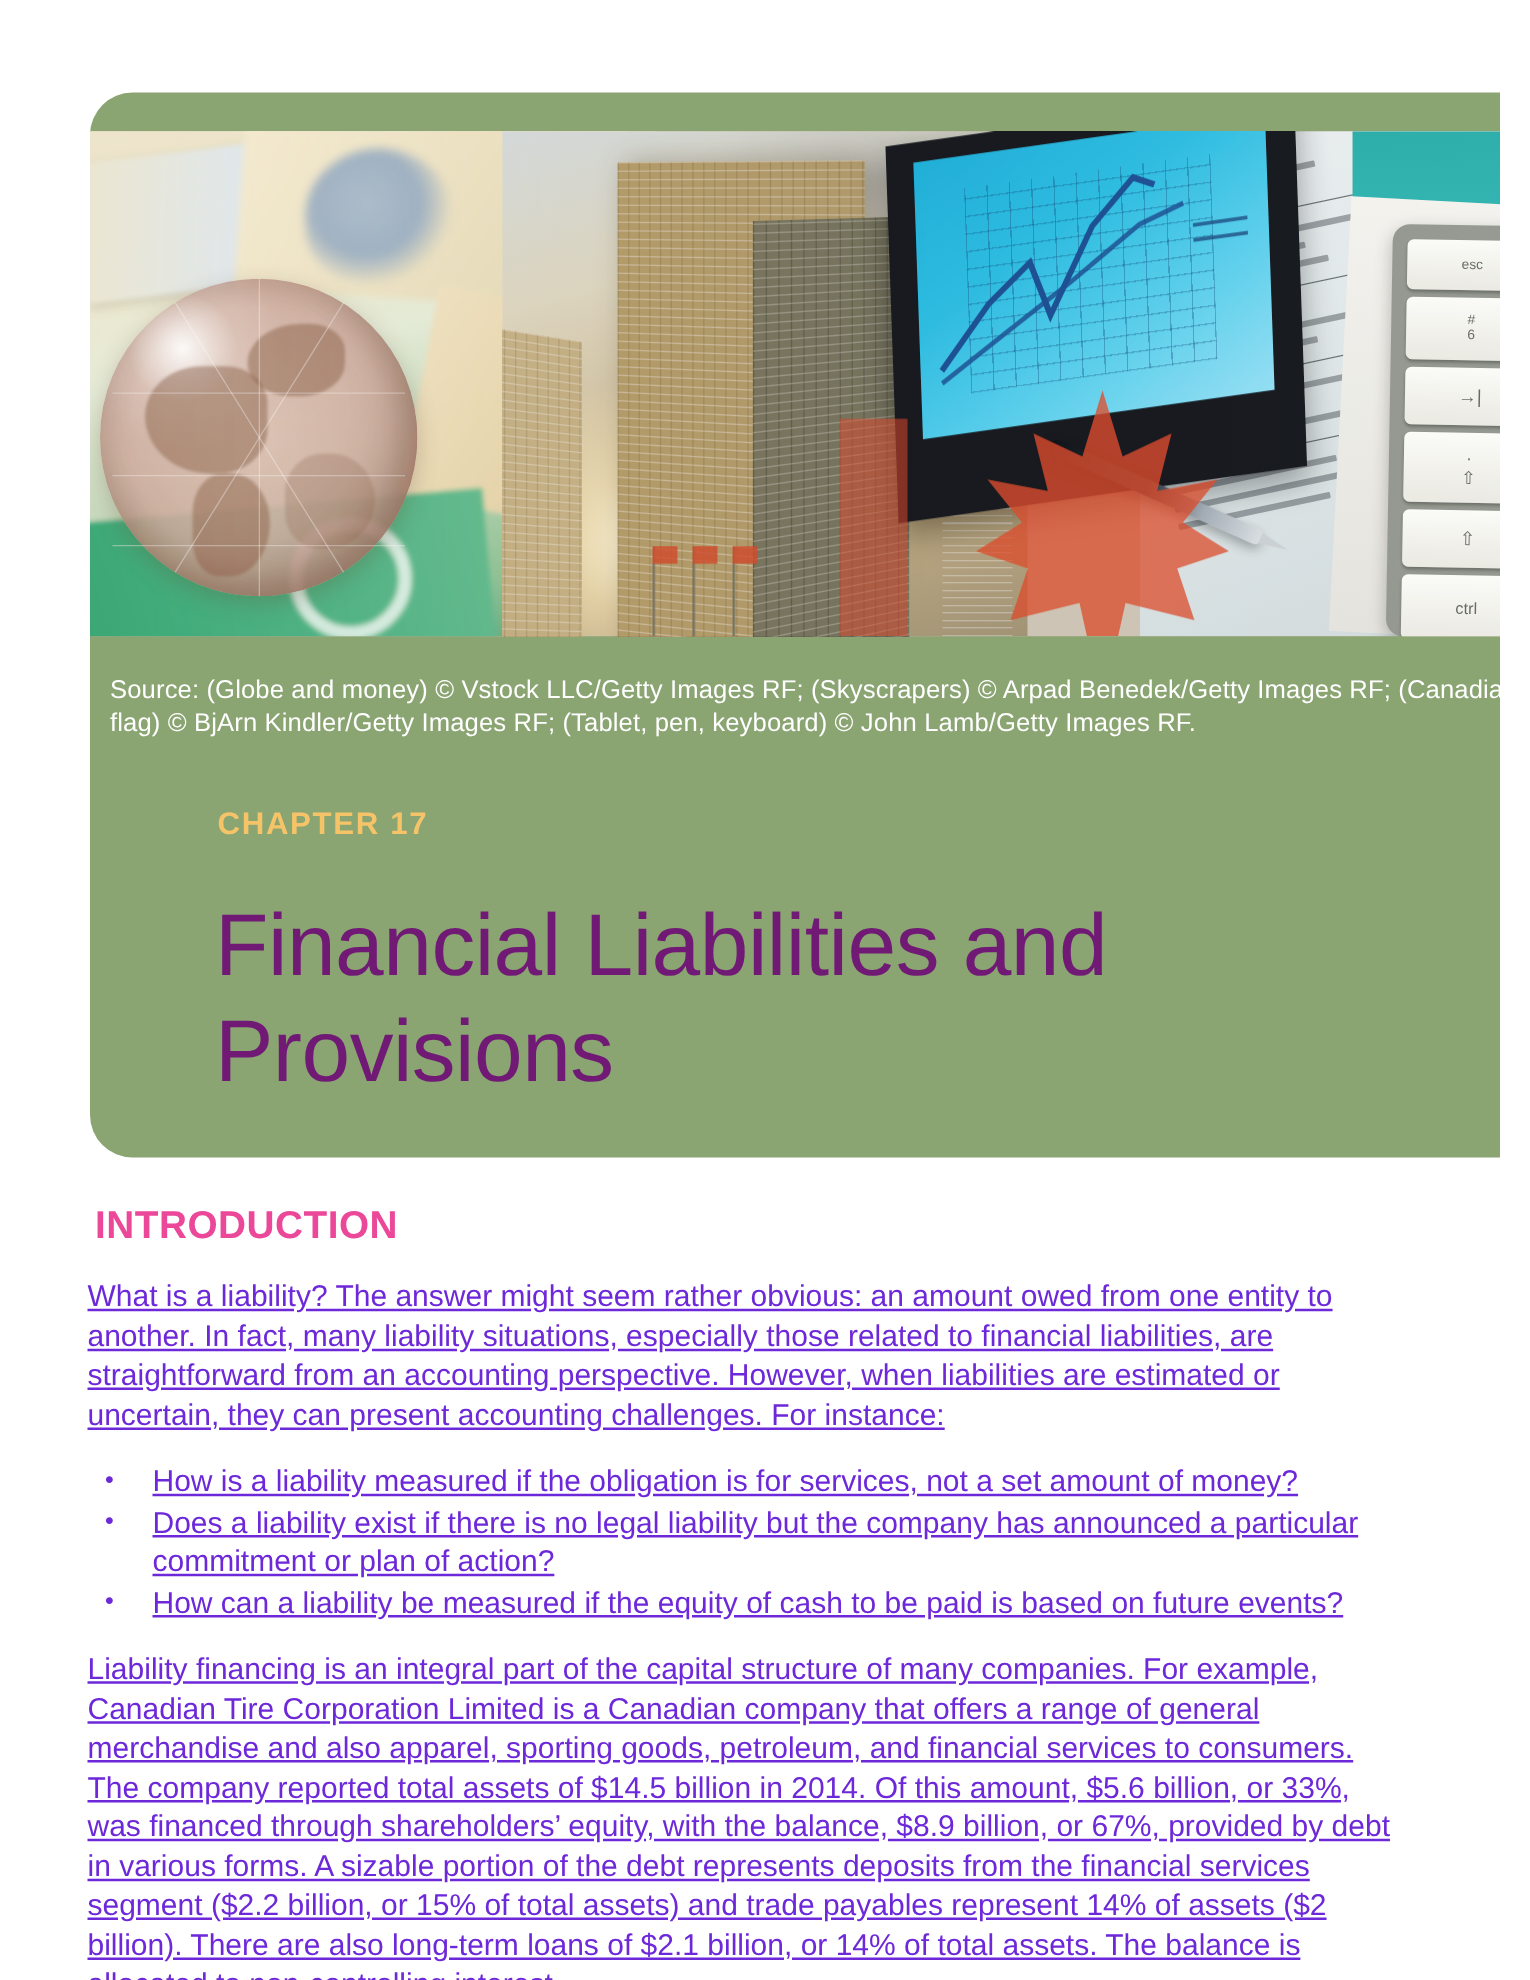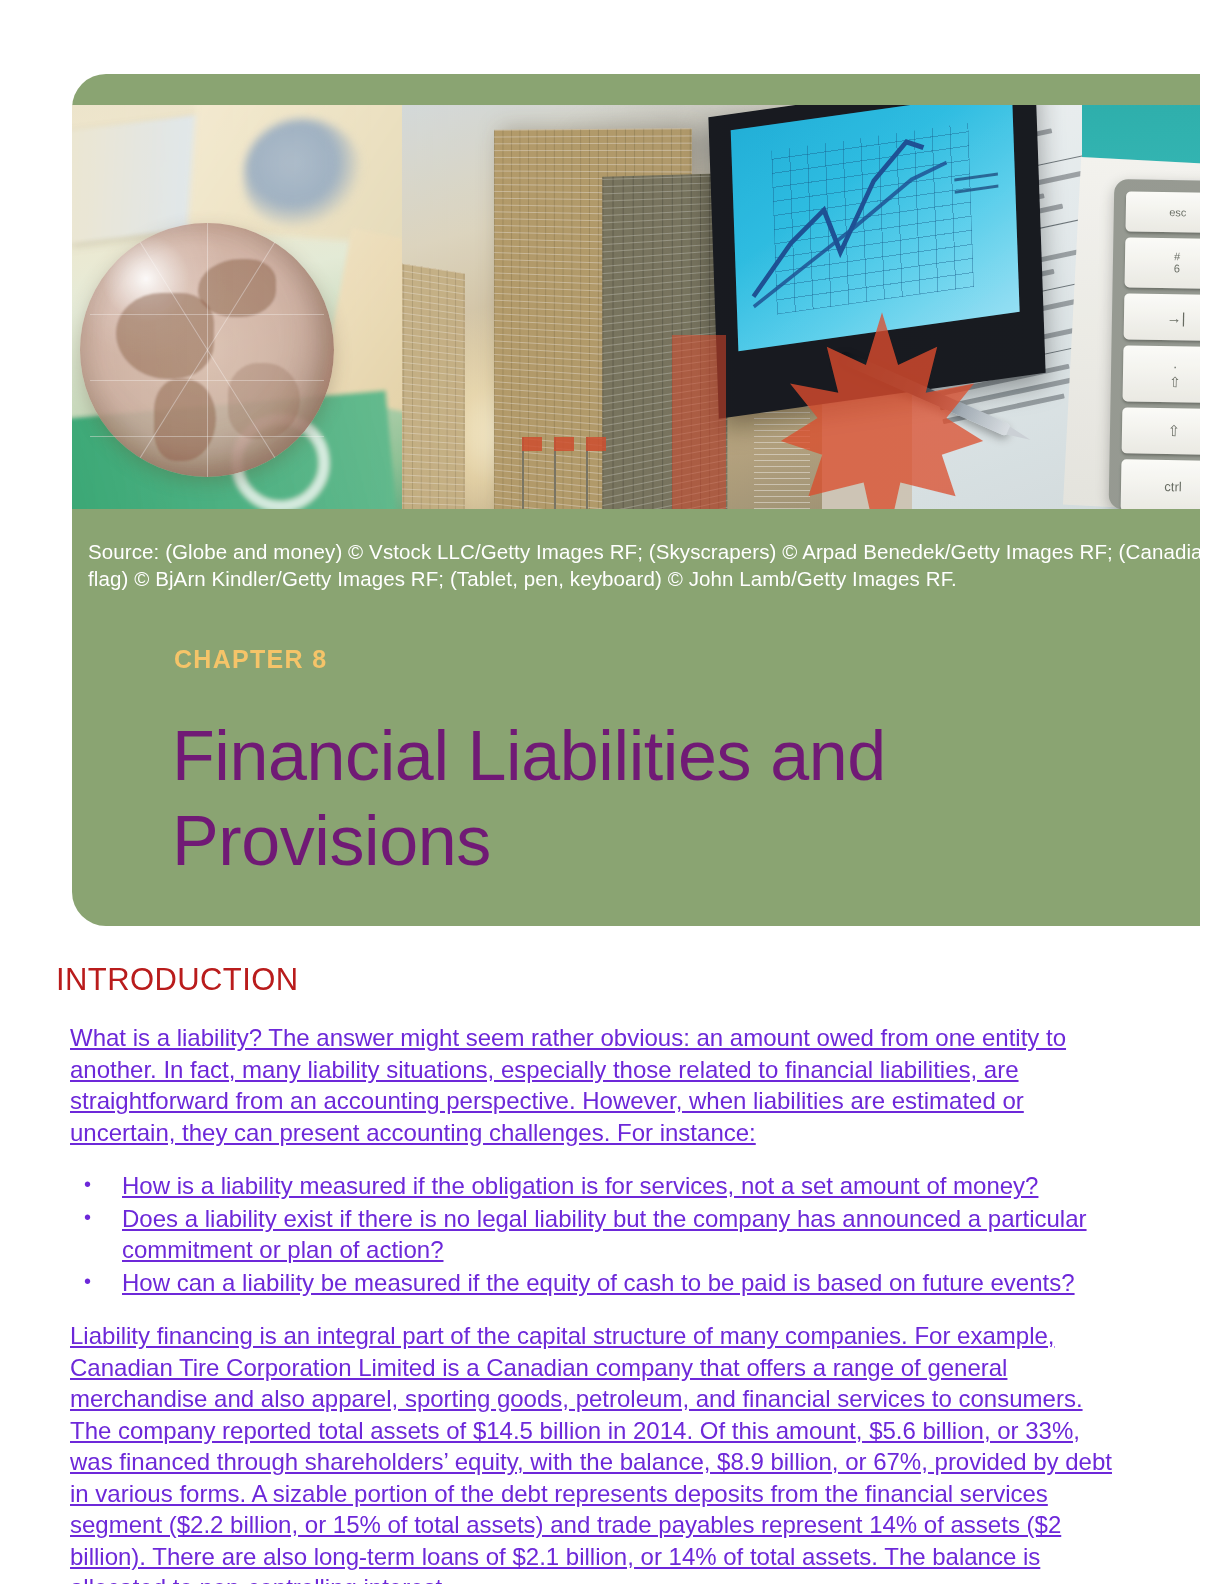--- a/index.html
+++ b/index.html
@@ -324,25 +324,26 @@
     color: #701a75;
     font-size: 70px;
     line-height: 1.22;
     font-weight: normal;
     letter-spacing: -0.4px;
   }
 
   
   .section-heading {
     position: absolute;
-    left: 56px;
+    left: 76px;
     top: 962px;
-    color: #b91c1c;
+    color: #ec4899;
     font-size: 31px;
     letter-spacing: .4px;
+    font-weight: bold;
   }
   .body-block {
     position: absolute;
     left: 70px;
     top: 1022px;
     width: 1058px;
     font-size: 24px;
     line-height: 31.5px;
     color: #6d28d9;
     text-decoration: underline;
@@ -474,21 +475,21 @@
     <div class="flag-band-l"></div>
     <svg class="maple" viewBox="0 0 100 100">
       <path d="M50 4 L57 27 L74 19 L69 39 L90 35 L78 50 L94 60 L76 66 L82 84 L58 78 L54 96 L46 96 L42 78 L18 84 L24 66 L6 60 L22 50 L10 35 L31 39 L26 19 L43 27 Z" fill="#d8472a"></path>
     </svg>
 
     <div class="photo-blend"></div>
   </div>
 
   <div class="source-caption">Source: (Globe and money) © Vstock LLC/Getty Images RF; (Skyscrapers) © Arpad Benedek/Getty Images RF; (Canadian flag) © BjArn Kindler/Getty Images RF; (Tablet, pen, keyboard) © John Lamb/Getty Images RF.</div>
 
-  <div class="chapter-label">CHAPTER 8</div>
+  <div class="chapter-label">CHAPTER 17</div>
   <div class="chapter-title">Financial Liabilities and Provisions</div>
 </div>
 
 <div class="section-heading">INTRODUCTION</div>
 
 <div class="body-block">
   <p>What is a liability? The answer might seem rather obvious: an amount owed from one entity to another. In fact, many liability situations, especially those related to financial liabilities, are straightforward from an accounting perspective. However, when liabilities are estimated or uncertain, they can present accounting challenges. For instance:</p>
 
   <ul class="bullets">
     <li>How is a liability measured if the obligation is for services, not a set amount of money?</li>

